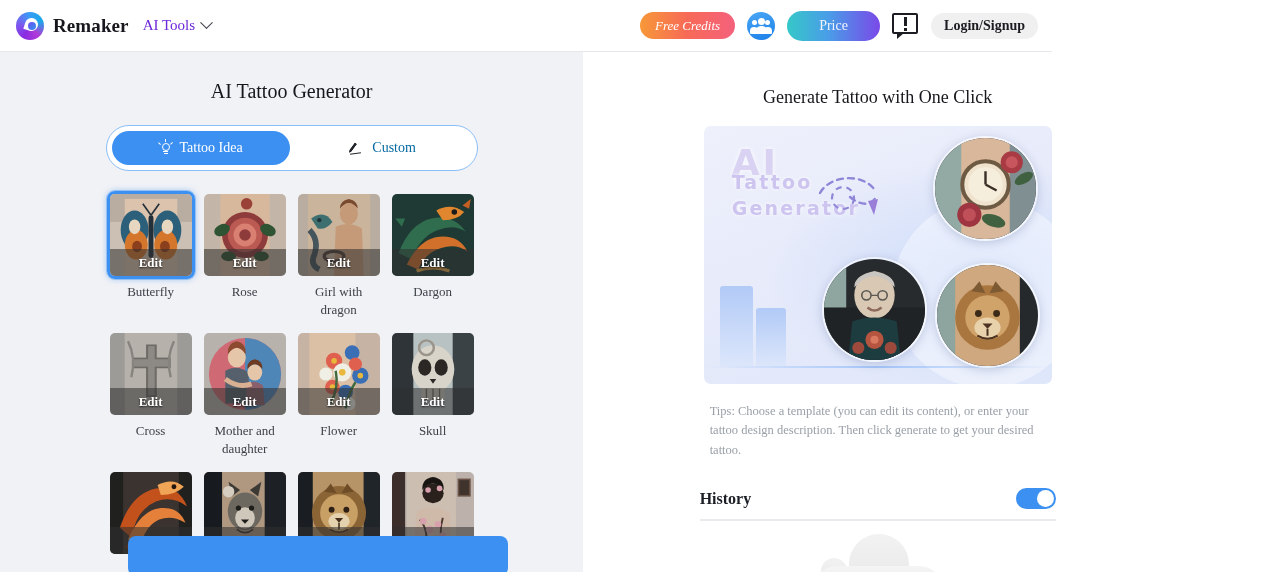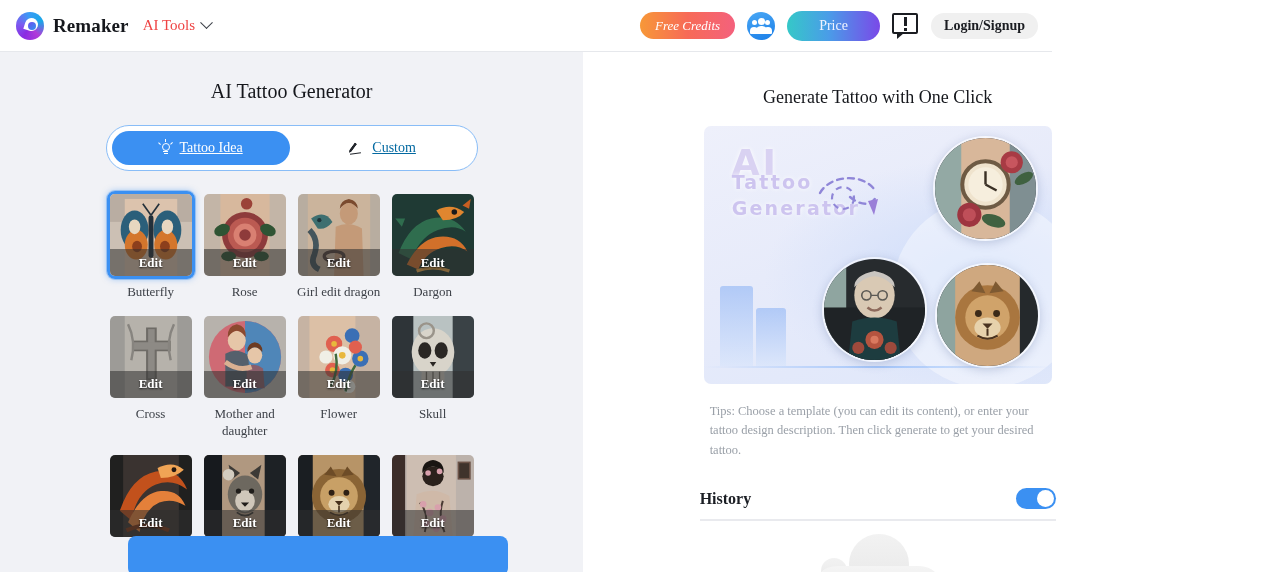--- a/index.html
+++ b/index.html
@@ -38,21 +38,21 @@
   .logo-swirl::before {
     content: ""; position: absolute;
     left: 12px; top: 10px; width: 8px; height: 8px;
     border-radius: 50%;
     background: linear-gradient(140deg, #6f4df0, #2f95f0);
     z-index: 2;
   }
   .brand-name { font-size: 19px; font-weight: 700; color: #16181d; letter-spacing: .1px; }
   .nav-tools {
     margin-left: 14px; display: flex; align-items: center; gap: 7px;
-    font-size: 15px; color: #ef4444; cursor: pointer;
+    font-size: 15px; color: #6d28d9; cursor: pointer;
   }
   .chev {
     width: 9px; height: 9px; border-right: 1.6px solid #3c4048; border-bottom: 1.6px solid #3c4048;
     transform: rotate(45deg) translate(-2px,-2px);
   }
   .header-right {
     margin-left: auto; display: flex; align-items: center; gap: 12px;
   }
   .btn-credits {
     height: 27px; padding: 0 15px; border-radius: 14px; border: none;
@@ -133,21 +133,21 @@
     margin-top: 28px;
   }
   .seg-wrap {
     width: 372px; margin: 22px auto 0;
     border: 1px solid #89bdf7; border-radius: 23px;
     background: #ffffff; padding: 5px; display: flex; gap: 4px;
   }
   .seg {
     flex: 1; height: 34px; border-radius: 18px;
     display: flex; align-items: center; justify-content: center; gap: 8px;
-    font-size: 14px; cursor: pointer; text-decoration: underline;
+    font-size: 14px; cursor: pointer;
   }
   .seg.active { background: #3b90f2; color: #ffffff; }
   .seg.idle { background: #ffffff; color: #0369a1; }
   .bulb-ico { position: relative; width: 13px; height: 15px; flex: none; }
   .bulb-ico .glass {
     position: absolute; left: 3px; top: 2px; width: 8px; height: 8px;
     border: 1.4px solid #fff; border-radius: 50%;
   }
   .bulb-ico .base {
     position: absolute; left: 4.5px; top: 10.5px; width: 5px; height: 1.4px; background: #fff;
@@ -419,21 +419,21 @@
       <path d="M46 40 Q62 32 78 42 L80 100 L44 100 Z" fill="#c49a78"></path>
       <path d="M16 30 Q32 18 42 34 Q34 44 24 42 Z" fill="#3e6f70"></path>
       <circle cx="26" cy="32" r="2.6" fill="#20343a"></circle>
       <path d="M14 44 Q26 56 20 74 Q14 86 26 92" stroke="#44555c" stroke-width="7" fill="none"></path>
       <ellipse cx="44" cy="76" rx="12" ry="6" fill="none" stroke="#52423a" stroke-width="4"></ellipse>
             </svg>
             <div class="edit-strip">
               <span>Edit</span>
             </div>
           </div>
-          <div class="cap">Girl edit dragon</div>
+          <div class="cap">Girl with dragon</div>
         </div>
         <div class="cell r1">
           <div class="thumb">
             <svg class="art" viewBox="0 0 100 100" preserveAspectRatio="none">
               <rect width="100" height="100" fill="#1f3a34"></rect>
       <path d="M8 72 Q22 36 48 30 Q74 24 90 46 Q76 36 56 44 Q34 52 24 80 Z" fill="#2f6d4e"></path>
       <path d="M18 86 Q34 54 58 52 Q82 50 92 70 Q78 60 60 66 Q40 72 32 92 Z" fill="#d1702a"></path>
       <path d="M54 20 Q72 10 88 22 Q80 32 62 32 Z" fill="#e0862f"></path>
       <circle cx="76" cy="22" r="3.4" fill="#1b1b1b"></circle>
       <path d="M86 14 L96 6 L94 18 Z" fill="#c75f22"></path>

